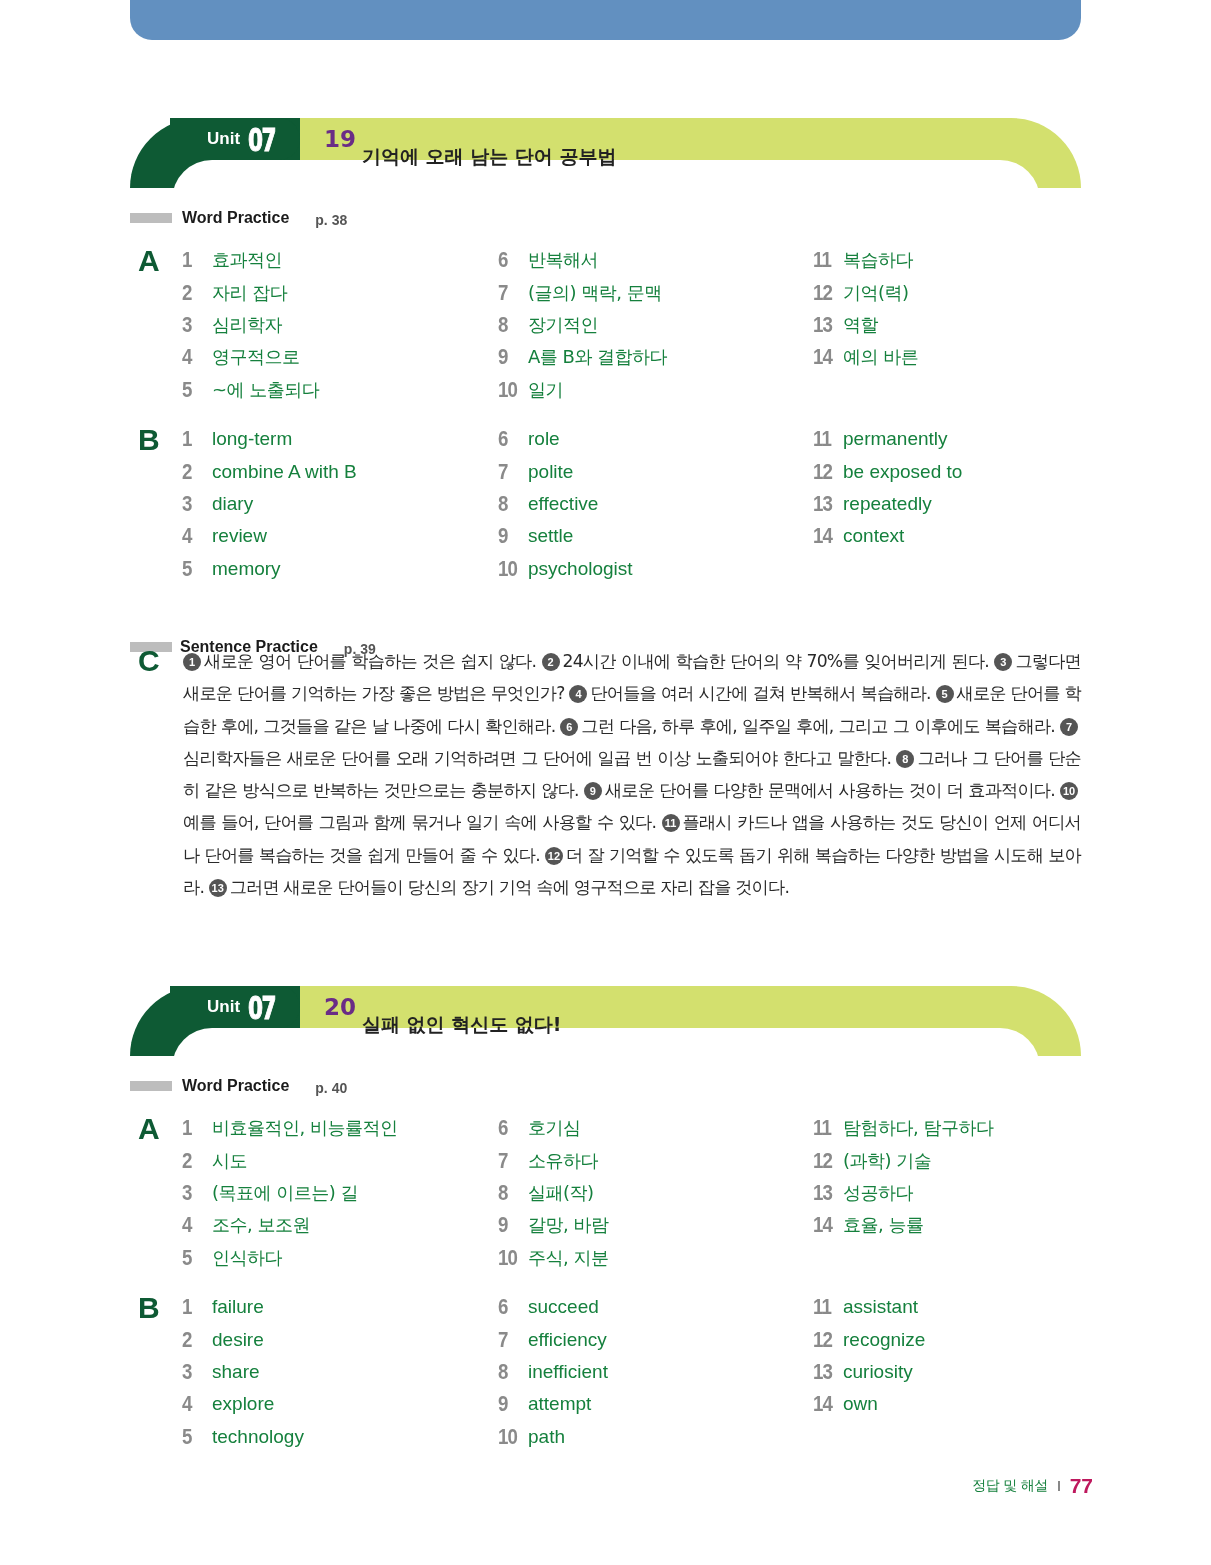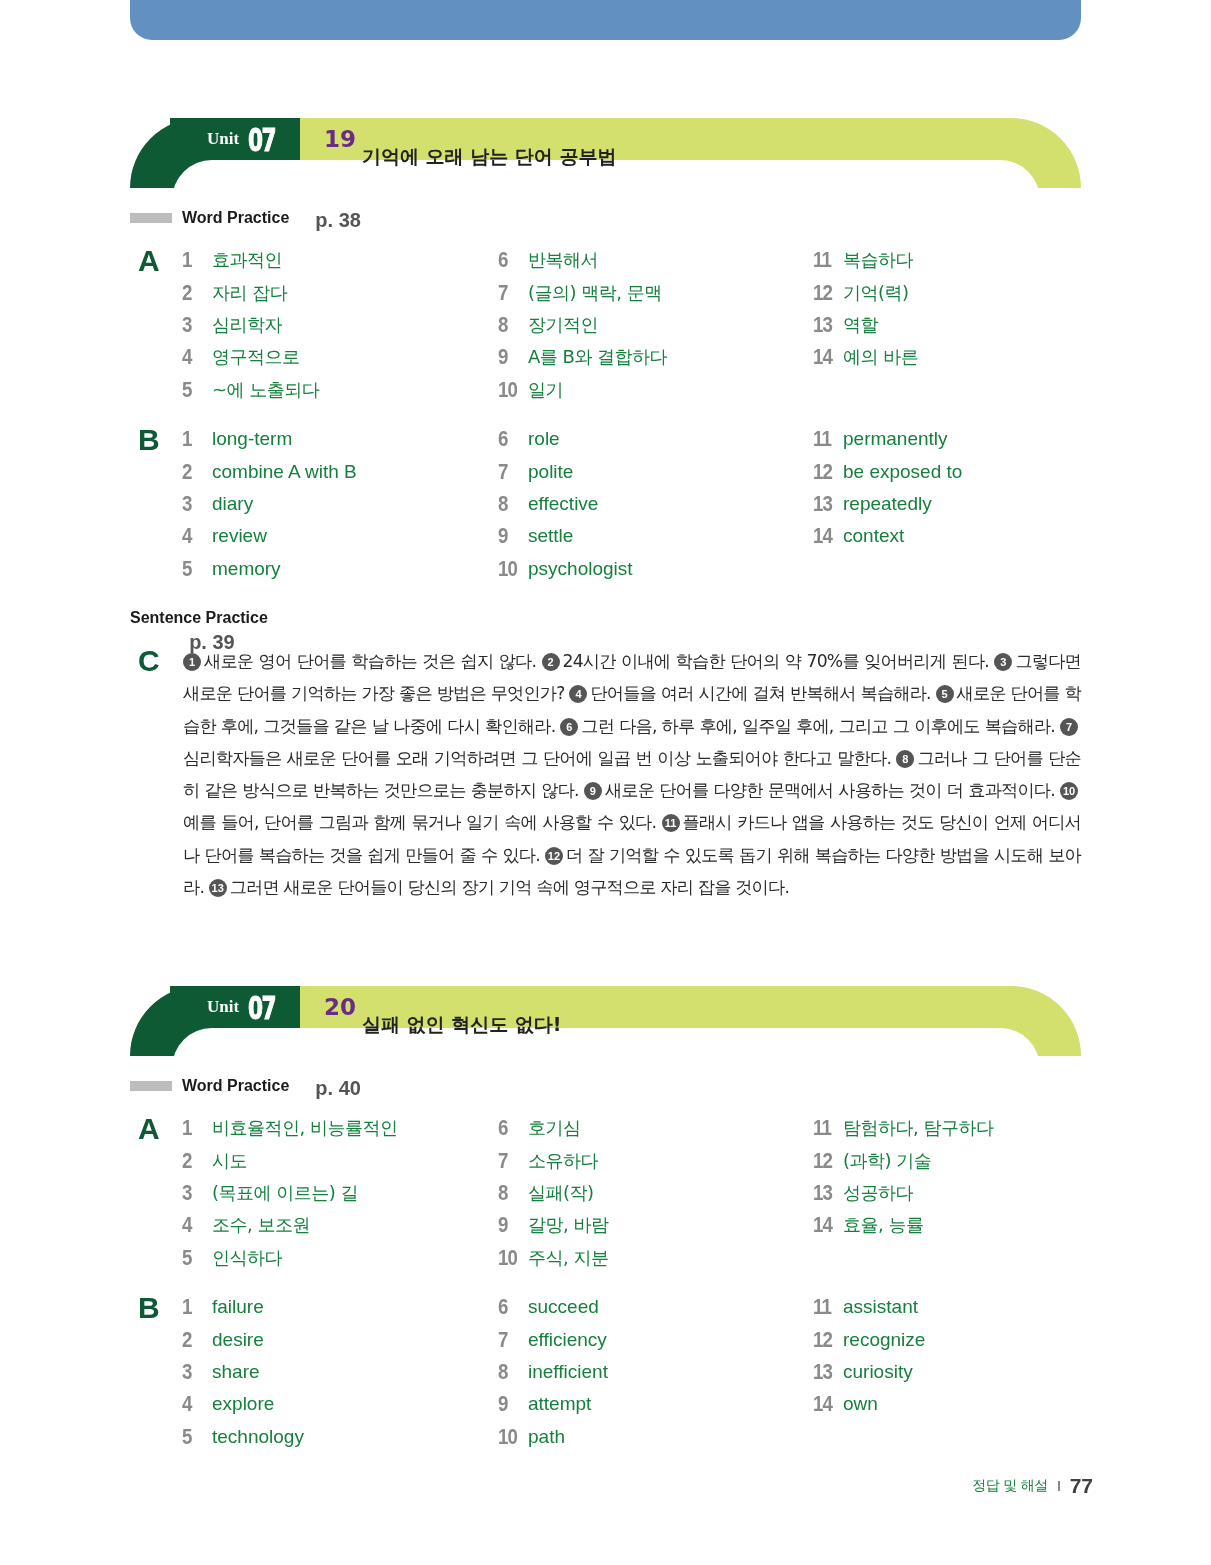--- a/index.html
+++ b/index.html
@@ -28,42 +28,42 @@
   .unit-header .green-cut {
     position: absolute; left: 42px; top: 42px; width: 140px; height: 40px;
     background: #ffffff; border-radius: 40px 0 0 0;
   }
   .unit-header .green-pill {
     position: absolute; left: 40px; top: 0; width: 130px; height: 42px;
     background: #0e5a34; border-radius: 0 21px 21px 0;
   }
   .unit-label {
     position: absolute; left: 77px; top: 11px; color: #ffffff;
-    font-family: Liberation Serif, serif; font-weight: bold; font-size: 17px;
+    font-family: Liberation Sans, sans-serif; font-weight: bold; font-size: 17px;
   }
   .unit-number {
     position: absolute; left: 118px; top: 3px; color: #ffffff;
     font-family: "DejaVu Sans Condensed", "DejaVu Sans", sans-serif; font-weight: bold; font-size: 32px;
     letter-spacing: -2px; transform: scaleX(0.75); transform-origin: left;
     -webkit-text-stroke: 1px #ffffff;
   }
   .lesson-num {
     position: absolute; left: 194px; top: 8px; color: #6a2c86;
     font-weight: bold; font-size: 23px; font-family: "DejaVu Sans", sans-serif;
   }
   .lesson-title {
     position: absolute; left: 232px; top: 26px; color: #222;
     font-weight: bold; font-size: 19px;
   }
 
   
   .section-title { position: absolute; left: 130px; height: 30px; display: flex; align-items: center; }
   .section-title .bar { width: 42px; height: 10px; background: #bdbdbd; margin-right: 10px; }
   .section-title .title { font-weight: bold; font-size: 16px; color: #1b1b1b; font-family: "Liberation Sans", sans-serif; }
-  .section-title .page { font-weight: bold; font-size: 20px; color: #555; margin-left: 26px; margin-top: 4px; font-family: "Liberation Sans", sans-serif; }
+  .section-title .page { font-weight: bold; font-size: 14px; color: #555; margin-left: 26px; margin-top: 4px; font-family: "Liberation Sans", sans-serif; }
 
   
   .ex-letter {
     position: absolute; left: 138px; color: #0e5a34; font-weight: bold;
     font-size: 30px; font-family: "Liberation Sans", sans-serif;
   }
 
   
   .word-grid { position: absolute; left: 182px; width: 900px; height: 165px; }
   .word-col { position: absolute; top: 0; }
@@ -89,21 +89,21 @@
     display: inline-block; width: 18px; height: 18px; border-radius: 50%;
     background: #555; color: #fff; font-size: 11px; line-height: 18px; text-align: center;
     font-weight: bold; vertical-align: 1px; letter-spacing: 0; margin-right: 3px;
     font-family: "Liberation Sans", sans-serif;
   }
 
   
   .footer { position: absolute; right: 118px; top: 1474px; display: flex; align-items: center; }
   .footer .label { font-size: 14px; color: #15803d; letter-spacing: -0.5px; }
   .footer .sep { width: 2px; height: 10px; background: #888; margin: 0 10px; }
-  .footer .page-no { font-weight: bold; font-size: 21px; color: #404040; font-family: "Liberation Sans", sans-serif; }
+  .footer .page-no { font-weight: bold; font-size: 21px; color: #be185d; font-family: "Liberation Sans", sans-serif; }
 </style>
 </head>
 <body>
 
 <div class="top-banner"></div>
 
 <div class="unit-header" style="top:118px;">
   <div class="lime-bar"></div>
   <div class="lime-cut"></div>
   <div class="green-arc"></div>
@@ -246,21 +246,21 @@
         <span class="num">13</span>
         <span class="text">repeatedly</span>
       </div>
     <div class="word-item">
         <span class="num">14</span>
         <span class="text">context</span>
       </div>
   </div>
 </div>
 
-<div class="section-title" style="top:609px;flex-direction:column;">
+<div class="section-title" style="top:632px;">
   <div class="bar" style="margin-right:8px;"></div>
   <span class="title">Sentence Practice</span>
   <span class="page">p. 39</span>
 </div>
 
 <div class="ex-letter" style="top:644px;">C</div>
 <div class="sentence-block">
   <span class="circ">1</span><span>새로운 영어 단어를 학습하는 것은 쉽지 않다.</span>
   <span class="circ">2</span><span>24시간 이내에 학습한 단어의 약 70%를 잊어버리게 된다.</span>
   <span class="circ">3</span><span>그렇다면 새로운 단어를 기억하는 가장 좋은 방법은 무엇인가?</span>

